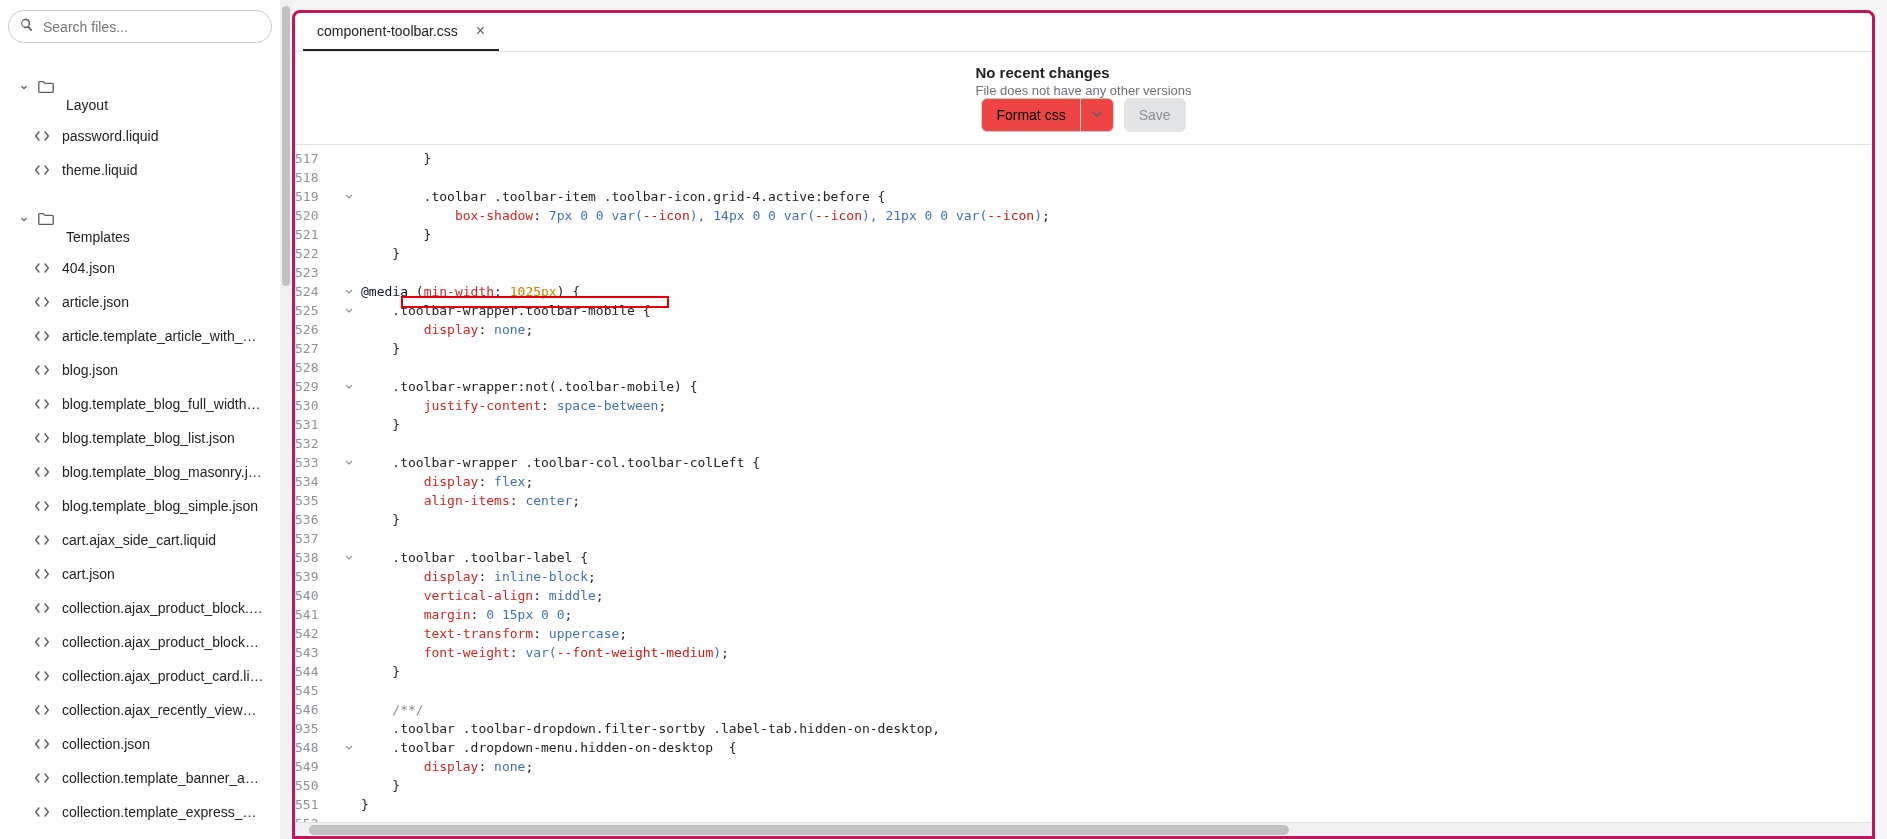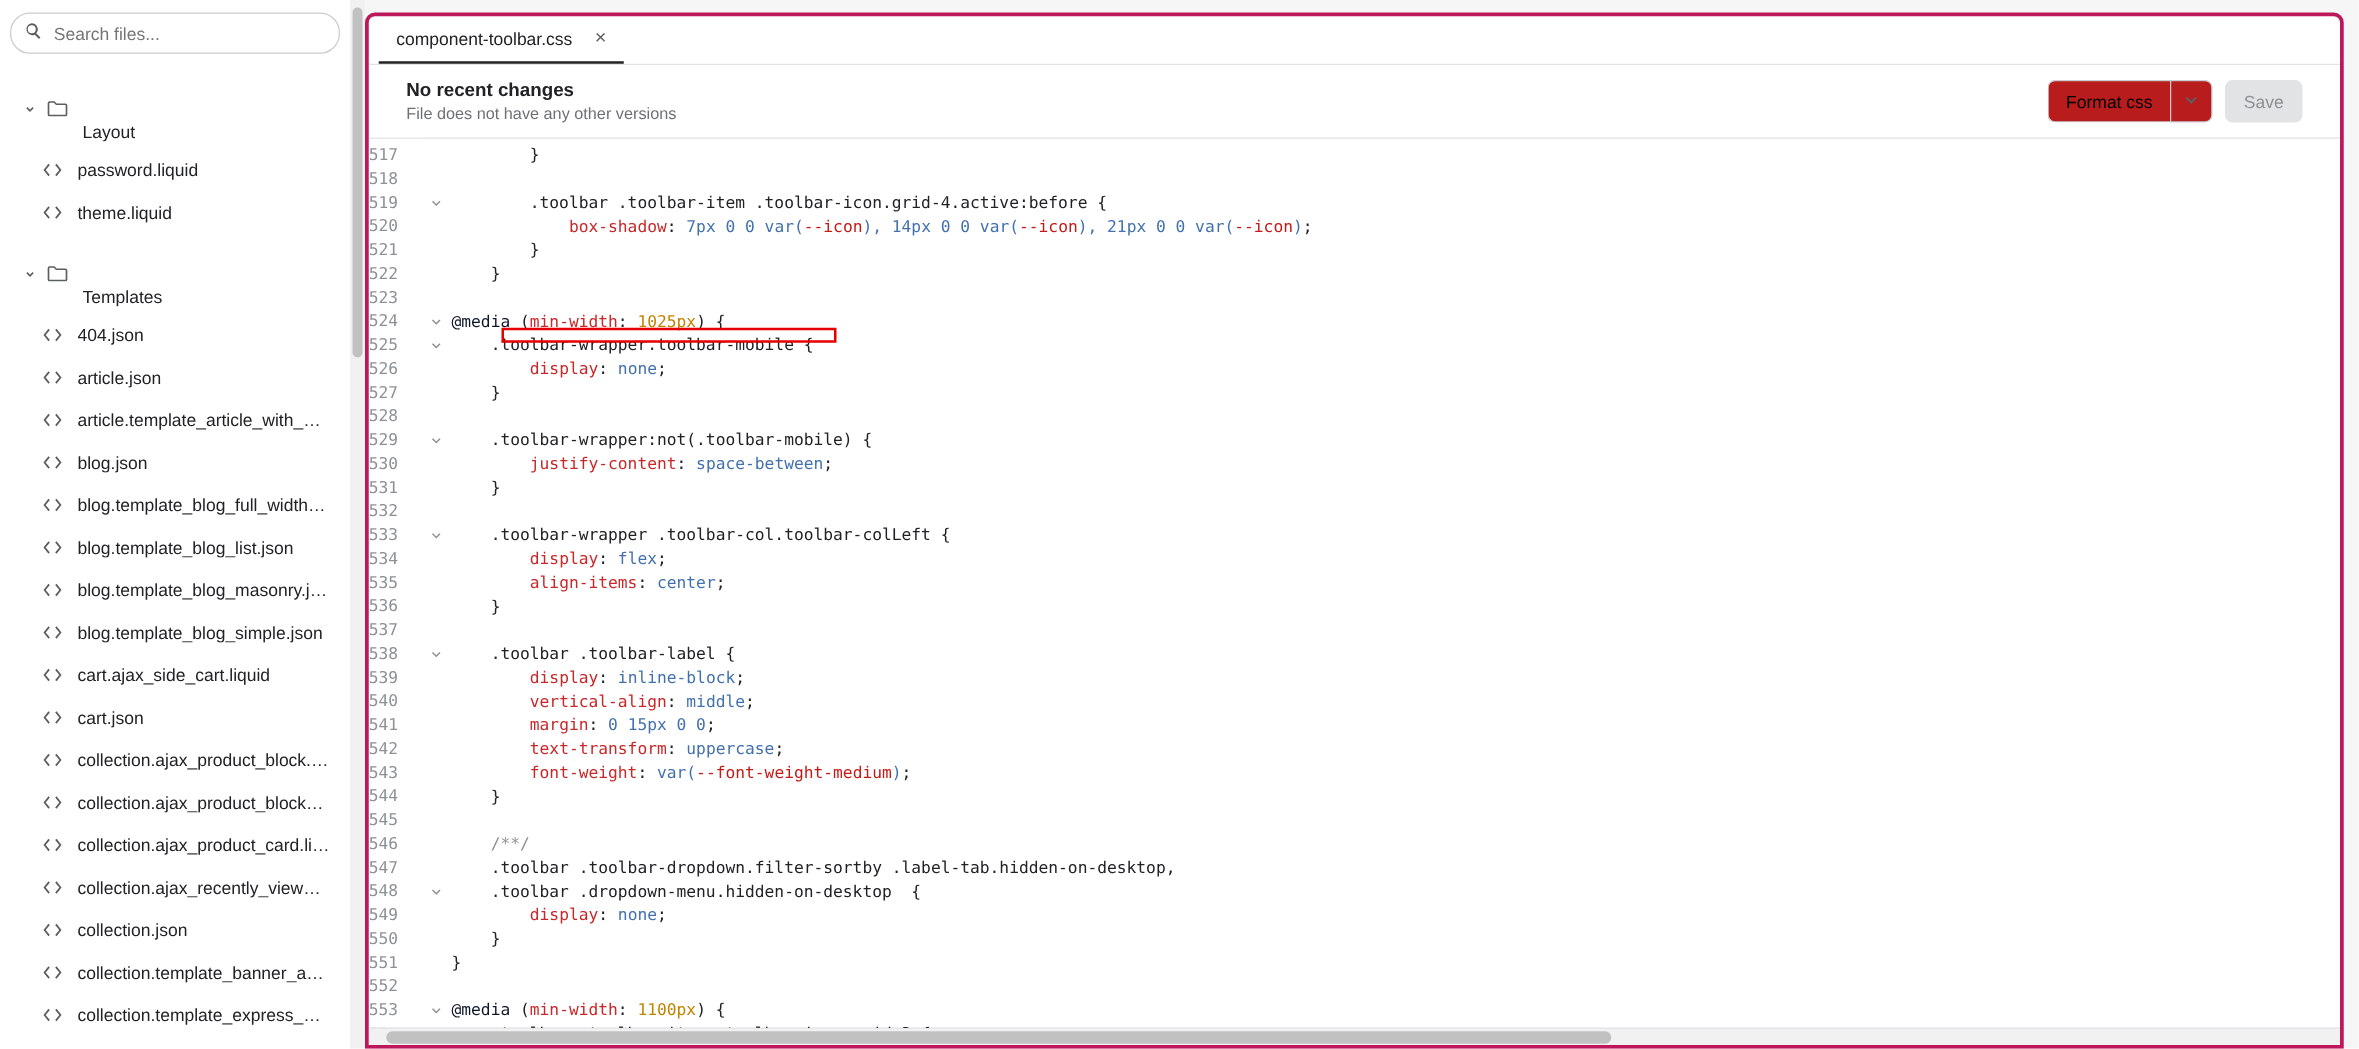--- a/index.html
+++ b/index.html
@@ -28,25 +28,25 @@
 
 
 .main { flex: 1; background: #f6f6f7; display: flex; flex-direction: column; padding: 10px 0 0 0; min-width: 0; }
 .editor-card { background: #fff; border: 3px solid #be185d; border-radius: 8px 8px 0 0; margin: 0 12px 0 0; display: flex; flex-direction: column; flex: 1; min-height: 0; overflow: hidden; }
 
 .tabs { display: flex; border-bottom: 1px solid #e1e3e5; padding: 0 8px; }
 .tab { display: flex; align-items: center; padding: 10px 14px; border-bottom: 2px solid transparent; position: relative; font-size: 14px; }
 .tab.active { border-bottom-color: #202223; }
 .tab .close { margin-left: 18px; font-size: 16px; line-height: 1; color: #5c5f62; cursor: pointer; }
 
-.status-bar { display: flex; align-items: center; justify-content: space-between; padding: 12px 30px; border-bottom: 1px solid #e1e3e5; }
+.status-bar { display: flex; align-items: center; justify-content: space-between; padding: 12px 30px; border-bottom: 1px solid #e1e3e5; flex-direction: column; }
 .status-left .title { font-weight: 600; font-size: 15px; }
 .status-left .sub { font-size: 13px; color: #6d7175; margin-top: 2px; }
 .status-right { display: flex; align-items: center; gap: 10px; }
-.btn { border: 1px solid #c9cccf; background: #b91c1c; border-radius: 6px; padding: 8px 14px; font-size: 14px; cursor: pointer; }
+.btn { border: 1px solid #c9cccf; background: #ef4444; border-radius: 6px; padding: 8px 14px; font-size: 14px; cursor: pointer; }
 .btn.icon { padding: 8px 10px; }
 .btn.primary { background: #008060; color: #fff; border-color: #008060; }
 .btn.primary[disabled] { background: #e1e3e5; color: #8c9196; border-color: #e1e3e5; cursor: not-allowed; }
 .btn-group { display: flex; }
 .btn-group .btn:first-child { border-top-right-radius: 0; border-bottom-right-radius: 0; border-right: none; }
 .btn-group .btn:last-child { border-top-left-radius: 0; border-bottom-left-radius: 0; }
 
 .code-area { flex: 1; display: flex; font-family: Menlo, Consolas, monospace; font-size: 13px; line-height: 19px; position: relative; min-height: 0; overflow: hidden; }
 .gutter { width: 48px; text-align: left; color: #8c9196; padding: 4px 10px 4px 0; background: #fff; user-select: none; flex-shrink: 0; }
 .gutter .ln { height: 19px; position: relative; }
@@ -340,21 +340,21 @@
             <div class="ln">537</div>
             <div class="ln">538</div>
             <div class="ln">539</div>
             <div class="ln">540</div>
             <div class="ln">541</div>
             <div class="ln">542</div>
             <div class="ln">543</div>
             <div class="ln">544</div>
             <div class="ln">545</div>
             <div class="ln">546</div>
-            <div class="ln">547</div>
+            <div class="ln">935</div>
             <div class="ln">548</div>
             <div class="ln">549</div>
             <div class="ln">550</div>
             <div class="ln">551</div>
             <div class="ln">552</div>
             <div class="ln">553</div>
             <div class="ln">554</div>
           </div>
         <div class="fold" id="fold">
             <div class="fm"></div>

